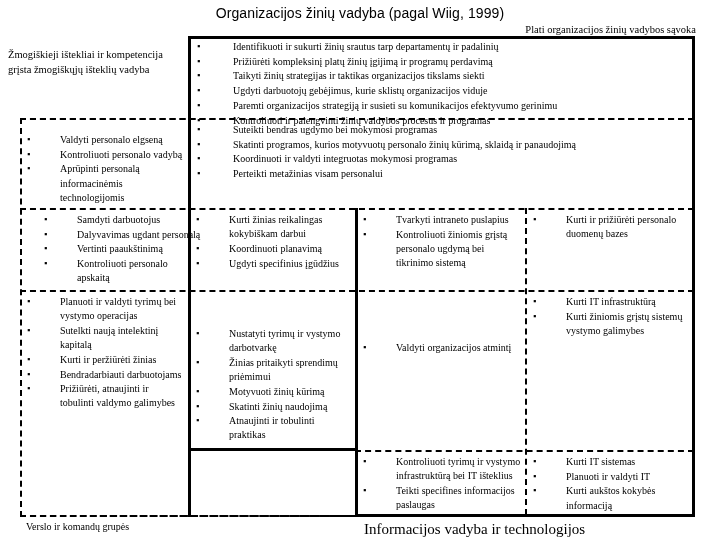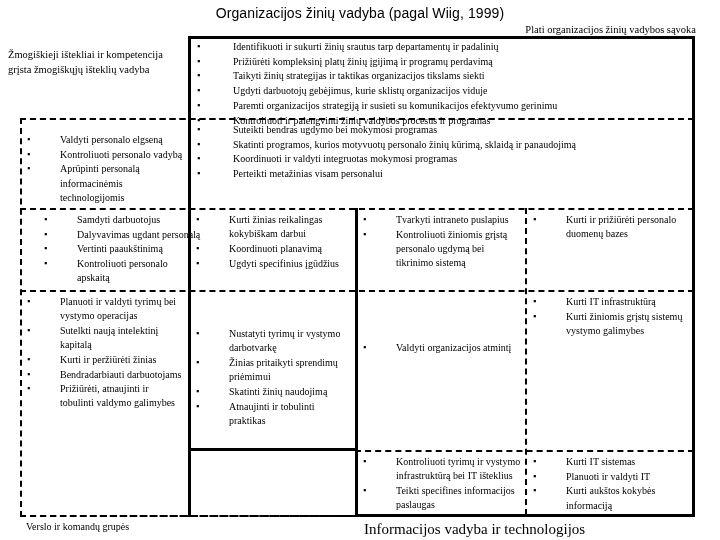--- a/index.html
+++ b/index.html
@@ -263,20 +263,21 @@
       <li>Sutelkti naują intelektinį kapitalą</li>
       <li>Kurti ir peržiūrėti žinias</li>
       <li>Bendradarbiauti darbuotojams</li>
       <li>Prižiūrėti, atnaujinti ir tobulinti valdymo galimybes</li>
     </ul>
 </div>
 <div class="cell" id="cell-r4c2">
   <ul class="bullets tight">
       <li>Nustatyti tyrimų ir vystymo darbotvarkę</li>
       <li>Žinias pritaikyti sprendimų priėmimui</li>
+      <li>Motyvuoti žinių kūrimą</li>
       <li>Skatinti žinių naudojimą</li>
       <li>Atnaujinti ir tobulinti praktikas</li>
     </ul>
 </div>
 <div class="cell" id="cell-r4c3">
   <ul class="bullets tight">
       <li>Valdyti organizacijos atmintį</li>
     </ul>
 </div>
 <div class="cell" id="cell-r4c4">

